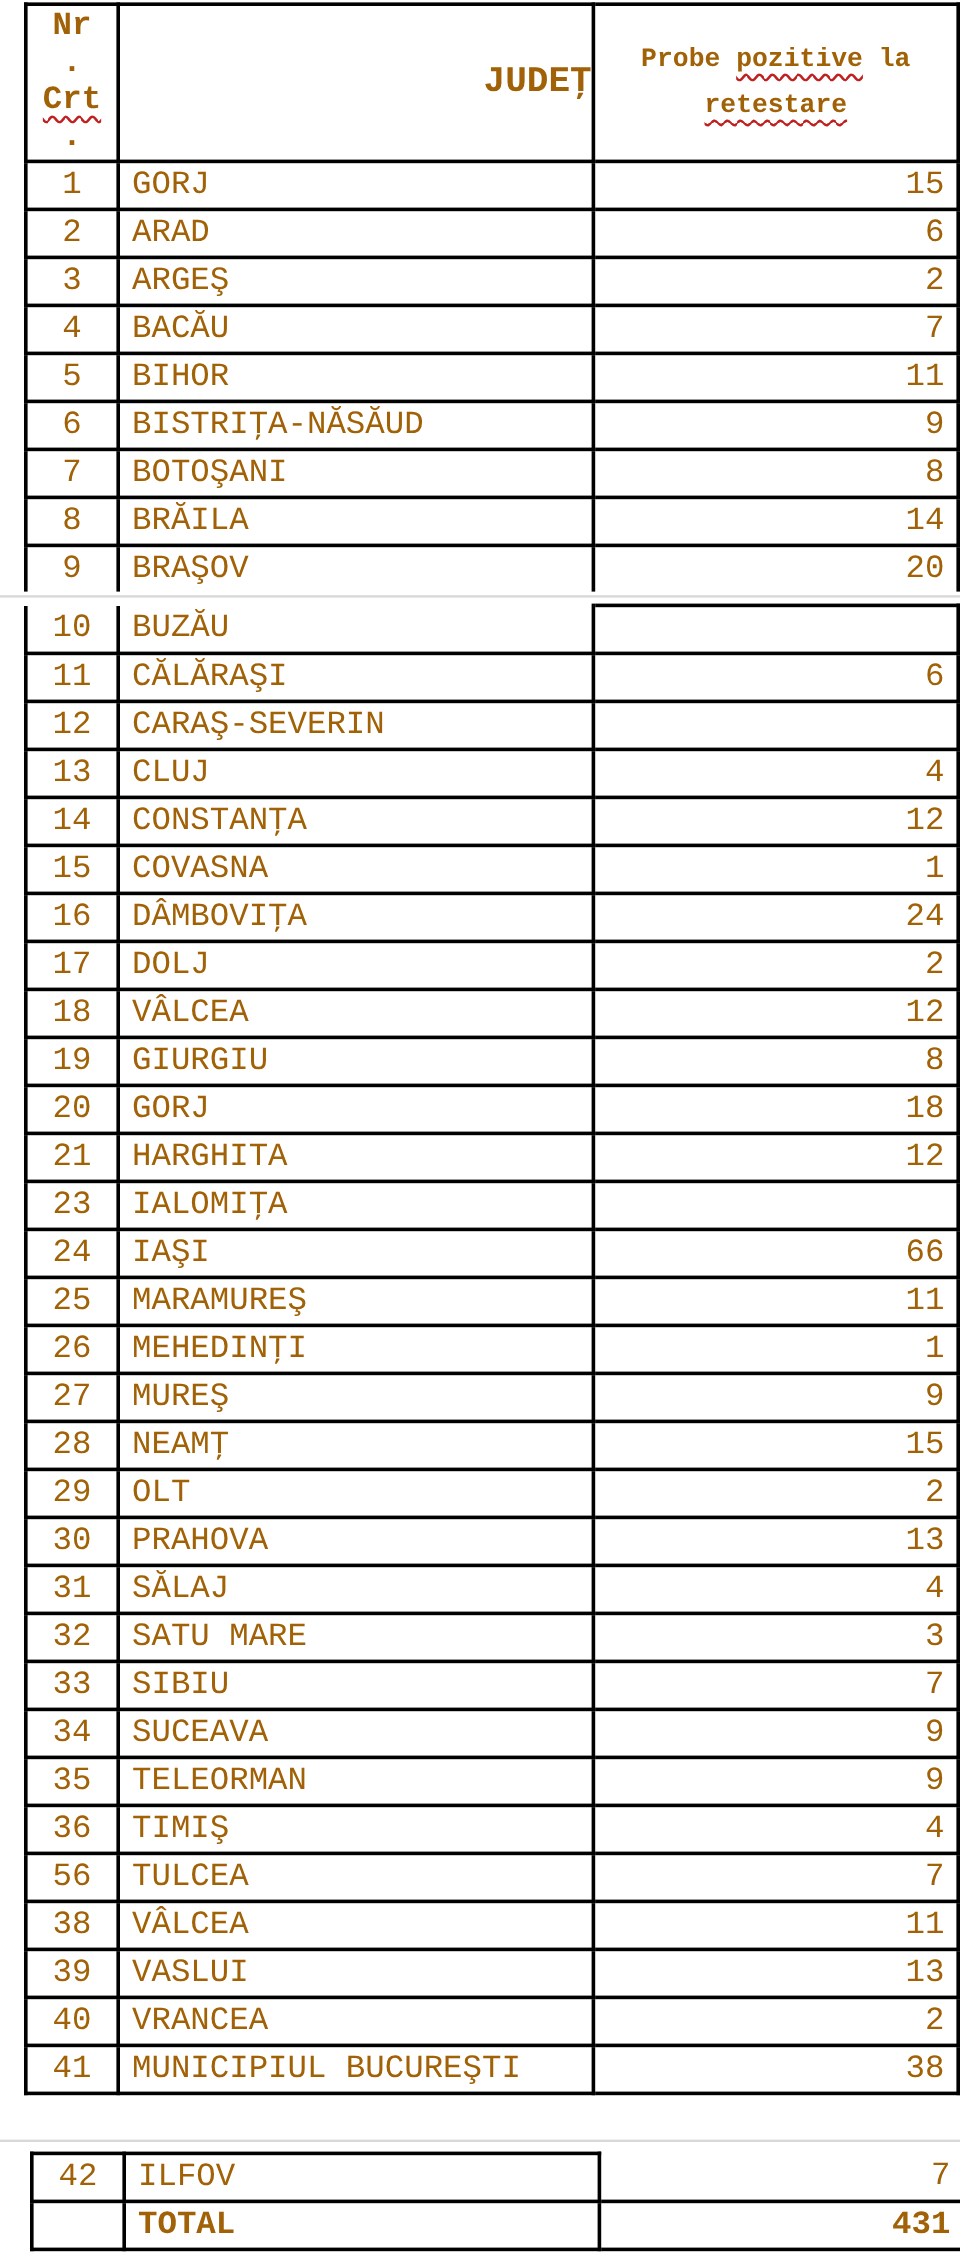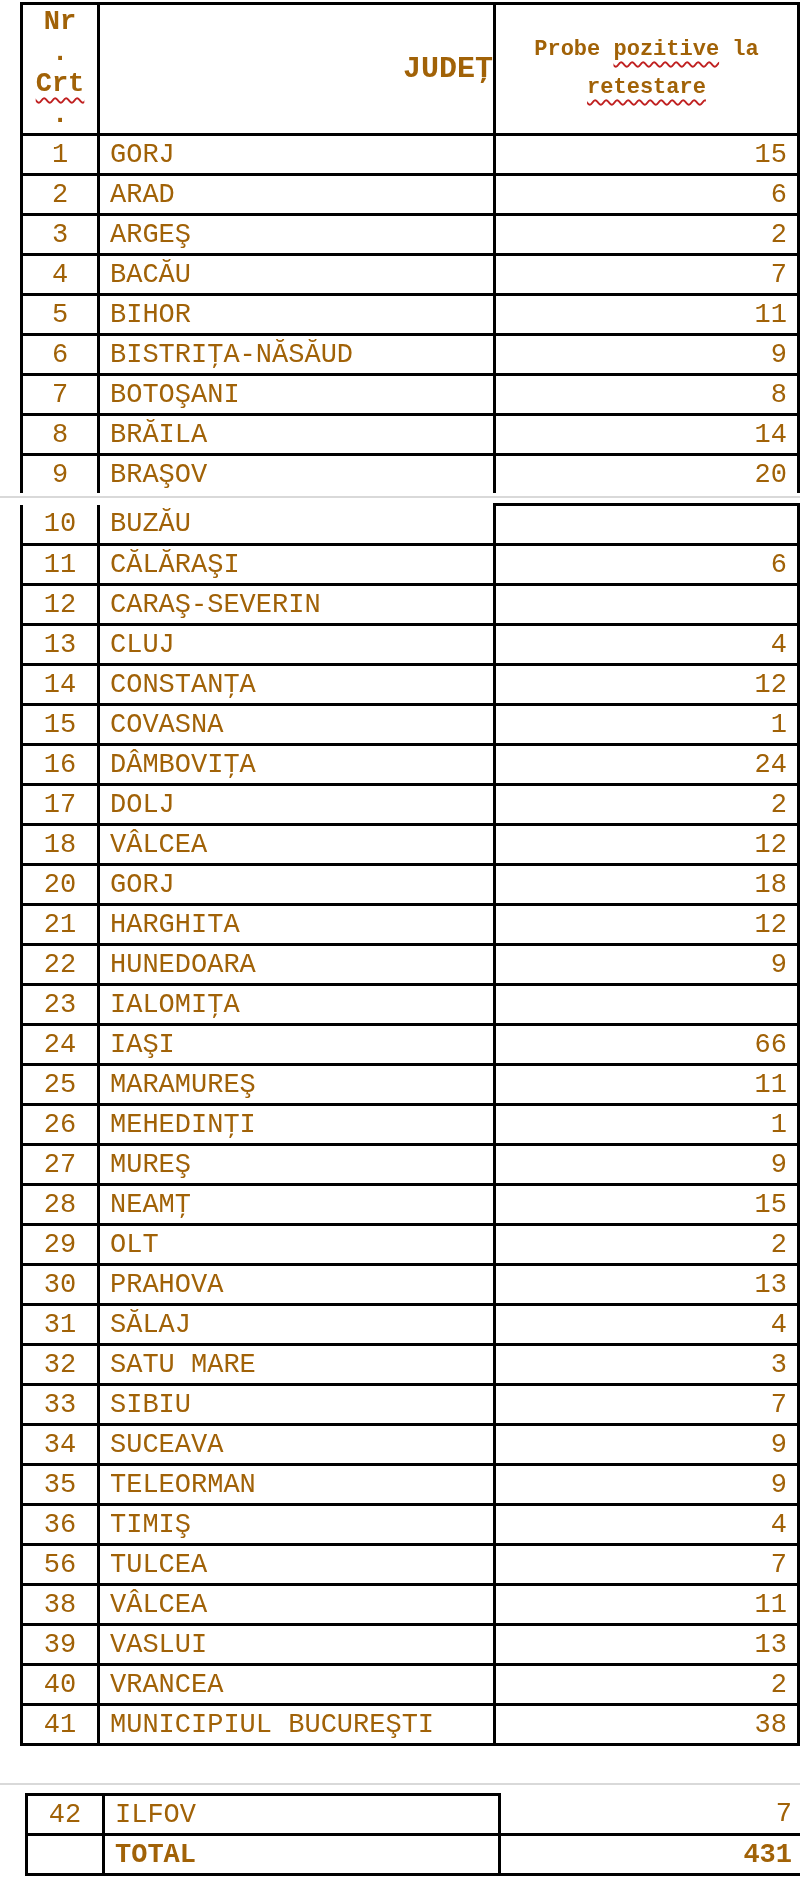--- a/index.html
+++ b/index.html
@@ -188,33 +188,33 @@
     <td class="nr">17</td>
     <td class="judet">DOLJ</td>
     <td class="value">2</td>
   </tr>
         <tr class="data-row">
     <td class="nr">18</td>
     <td class="judet">VÂLCEA</td>
     <td class="value">12</td>
   </tr>
         <tr class="data-row">
+    <td class="nr">19</td>
+    <td class="judet">GIURGIU</td>
+    <td class="value">8</td>
+  </tr>
+        <tr class="data-row">
     <td class="nr">20</td>
     <td class="judet">GORJ</td>
     <td class="value">18</td>
   </tr>
         <tr class="data-row">
     <td class="nr">21</td>
     <td class="judet">HARGHITA</td>
     <td class="value">12</td>
-  </tr>
-        <tr class="data-row">
-    <td class="nr">22</td>
-    <td class="judet">HUNEDOARA</td>
-    <td class="value">9</td>
   </tr>
         <tr class="data-row">
     <td class="nr">23</td>
     <td class="judet">IALOMIŢA</td>
     <td class="value"></td>
   </tr>
         <tr class="data-row">
     <td class="nr">24</td>
     <td class="judet">IAŞI</td>
     <td class="value">66</td>

